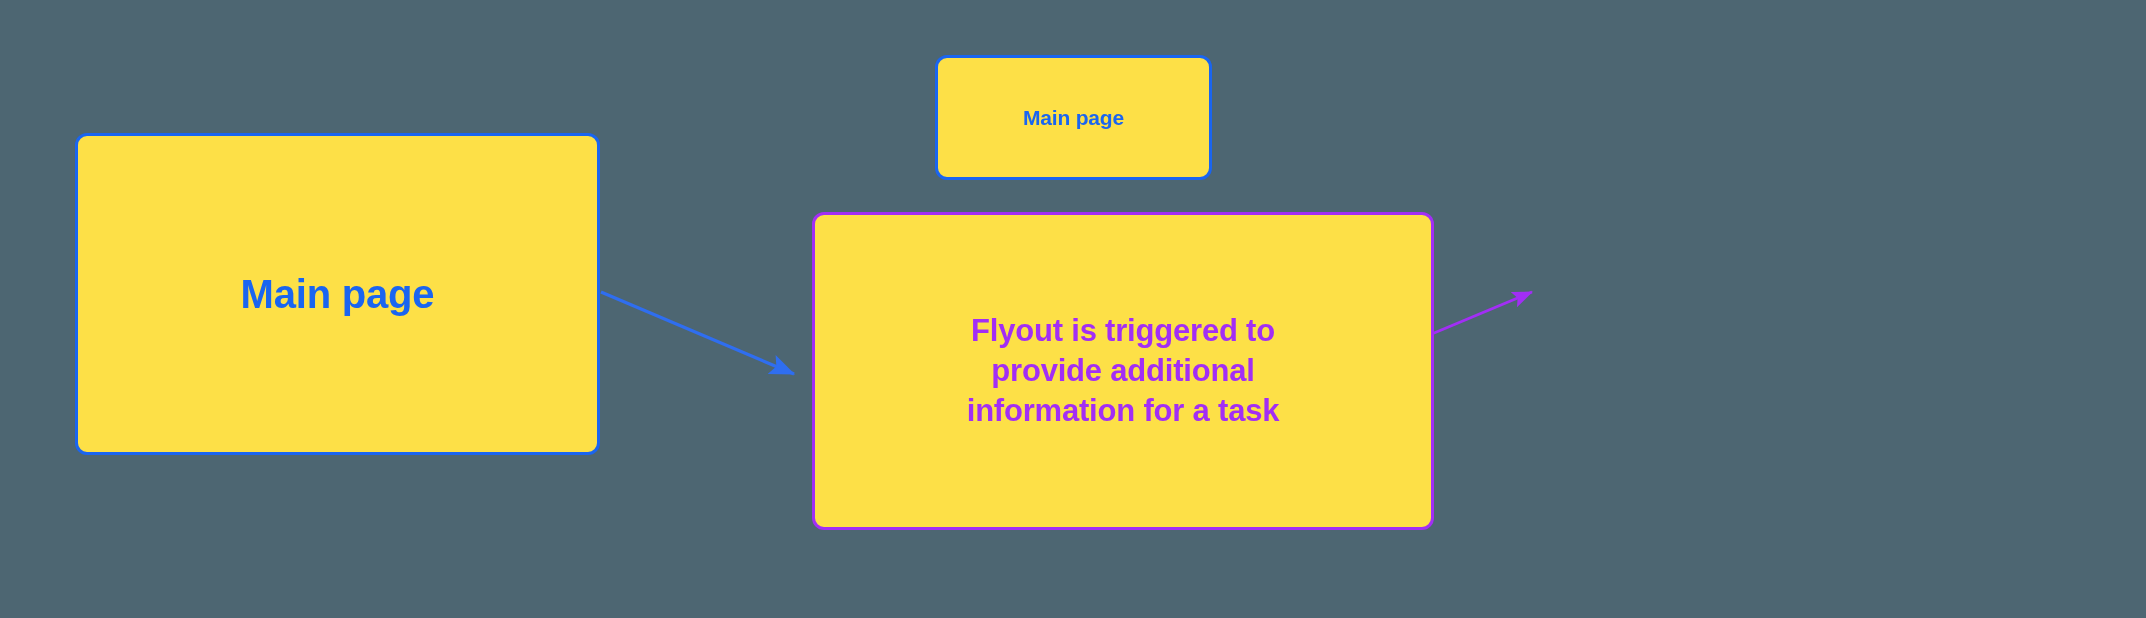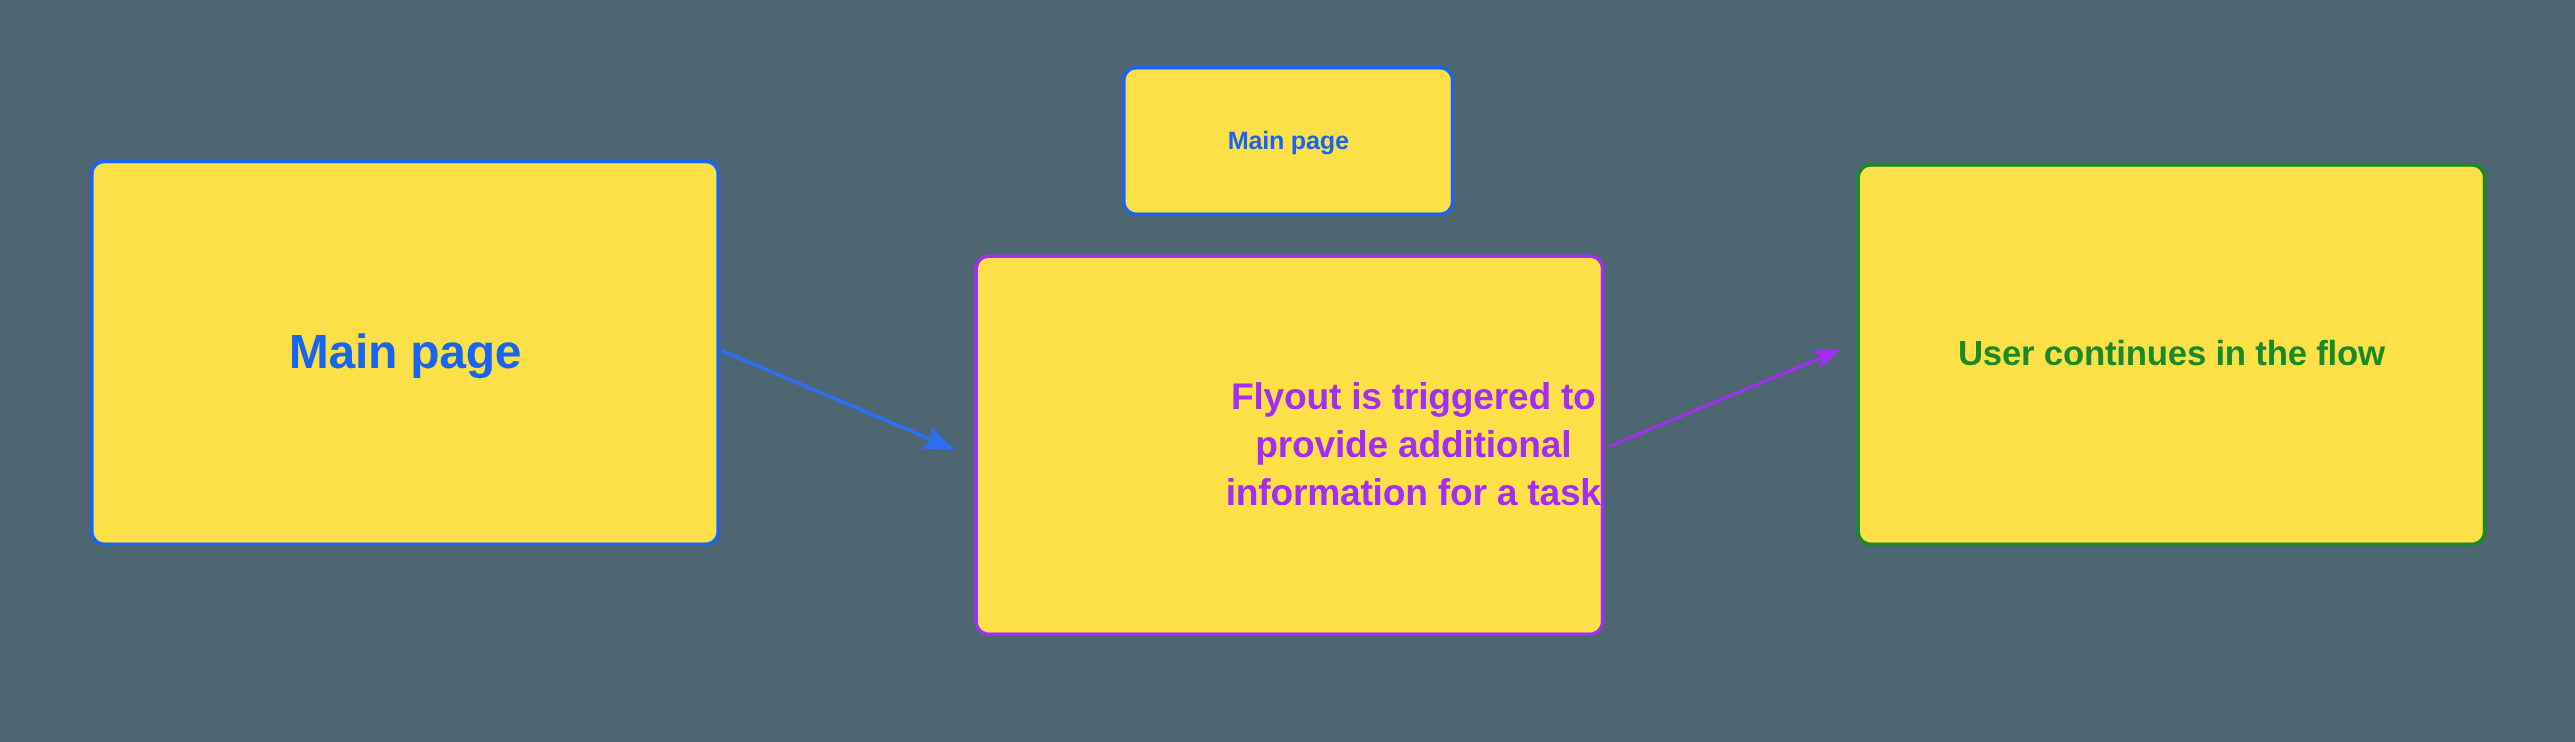--- a/index.html
+++ b/index.html
@@ -65,24 +65,23 @@
   }
   #node-main-page-small .label {
     color: #1a65f0;
     font-size: 21px;
   }
 
   
   #node-flyout {
     left: 812px;
     top: 212px;
-    width: 525px;
+    width: 622px;
     height: 318px;
     border-color: #a22ef5;
-    justify-content: flex-end;
   }
   #node-flyout .label {
     color: #a22ef5;
     font-size: 31px;
     line-height: 1.28;
   }
 
   
   #node-user-continues {
     left: 1547px;
@@ -134,17 +133,14 @@
   <div class="node" id="node-main-page-small">
     <span class="label">Main page</span>
   </div>
 
   <div class="node" id="node-flyout">
     <span class="label">Flyout is triggered to
 provide additional
 information for a task</span>
   </div>
 
-  <div class="node" id="node-user-continues">
-    <span class="label">User continues in the flow</span>
-  </div>
 
 </div>
 
 </body></html>

